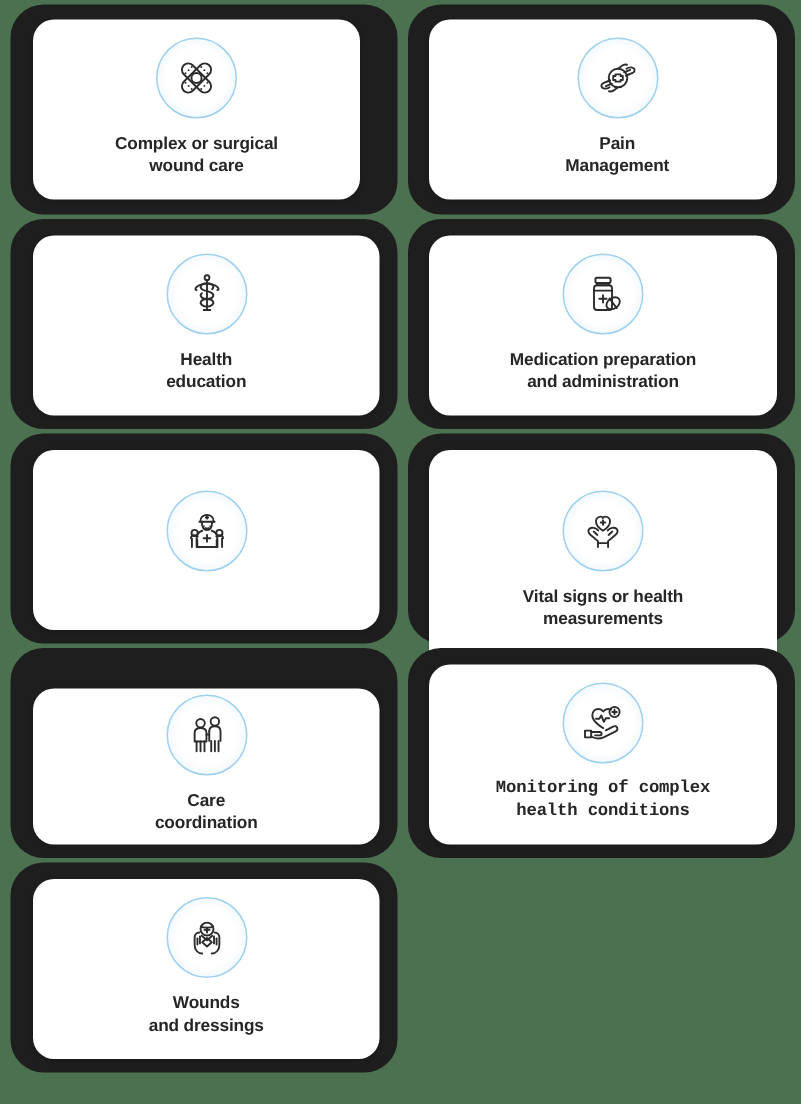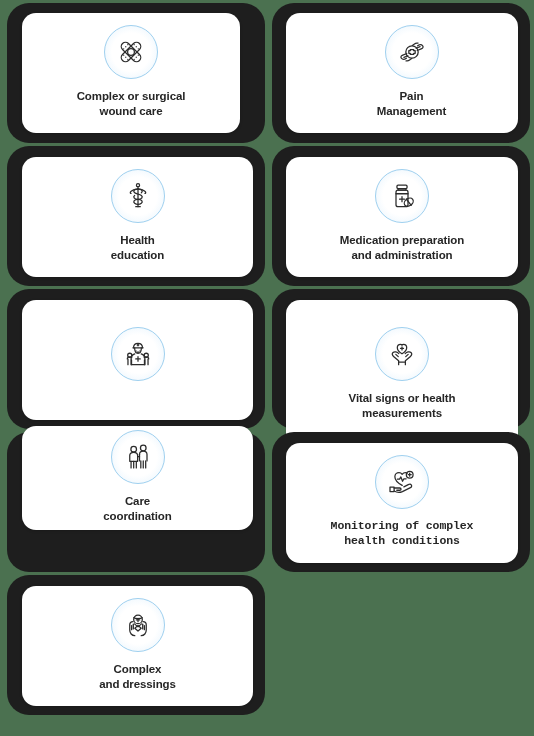--- a/index.html
+++ b/index.html
@@ -148,21 +148,21 @@
     <path d="M4.6 21.2 C4.6 19.8 5.8 19 7.2 19 C8.1 19 8.9 19.3 9.4 19.9"></path>
     <path d="M5.3 21.4 L5.3 27.4 M9.1 22.4 L9.1 27.4"></path>
     <circle cx="24.8" cy="17.4" r="2.2"></circle>
     <path d="M27.4 21.2 C27.4 19.8 26.2 19 24.8 19 C23.9 19 23.1 19.3 22.6 19.9"></path>
     <path d="M26.7 21.4 L26.7 27.4 M22.9 22.4 L22.9 27.4"></path>
     <path d="M13.6 21.2 L18.4 21.2 M16 18.8 L16 23.6"></path>
   </svg>
       </div>
     </div>
     <div class="plate" style="left: 7px; top: 432px; width: 258px; height: 140px;"></div>
-    <div class="card" style="left: 22px; top: 426px; width: 231px; height: 104px;">
+    <div class="card" style="left: 22px; top: 459px; width: 231px; height: 104px;">
       <div class="medallion">
         <svg viewBox="0 0 32 32">
     <circle cx="11.4" cy="7.6" r="3"></circle>
     <path d="M7.2 14.4 C7.2 12.2 9 11 11.4 11 C13.8 11 15.6 12.2 15.6 14.4 L15.6 20.6 L7.2 20.6 Z"></path>
     <path d="M8.6 20.6 L8.6 27.6 M14.2 20.6 L14.2 27.6 M11.4 20.6 L11.4 27.6"></path>
     <circle cx="21.6" cy="6.4" r="3"></circle>
     <path d="M17.6 13.4 C17.6 11 19.2 9.8 21.6 9.8 C24 9.8 25.6 11 25.6 13.4 L25.6 20.2"></path>
     <path d="M17.6 13.4 L17.6 20.2"></path>
     <path d="M19 20.2 L19 27.6 M24.2 20.2 L24.2 27.6 M21.6 20.2 L21.6 27.6"></path>
     <path d="M15.6 15.6 L17.6 15.6"></path>
@@ -181,21 +181,21 @@
     <path d="M12.2 14.8 L16 18 L19.8 14.8"></path>
     <path d="M12.6 19.4 L16 16.4 L19.4 19.4 L16 22.4 Z"></path>
     <path d="M10.6 12.4 C8.6 12.4 7.2 14 7.2 16 L7.2 21.4 C7.2 24.6 9.4 27.4 12.6 27.4"></path>
     <path d="M9.2 16.6 L9.2 21"></path>
     <path d="M11 15.2 L11 20.2"></path>
     <path d="M21.4 12.4 C23.4 12.4 24.8 14 24.8 16 L24.8 21.4 C24.8 24.6 22.6 27.4 19.4 27.4"></path>
     <path d="M22.8 16.6 L22.8 21"></path>
     <path d="M21 15.2 L21 20.2"></path>
   </svg>
       </div>
-      <div class="card-label">Complex
+      <div class="card-label">Wounds
 and dressings</div>
     </div>
     <div class="plate" style="left: 272px; top: 3px; width: 258px; height: 140px;"></div>
     <div class="card" style="left: 286px; top: 13px; width: 232px; height: 120px; padding-left: 29px;">
       <div class="medallion">
         <svg viewBox="0 0 32 32">
     <circle cx="16" cy="16" r="6.6"></circle>
     <path d="M14.2 13.4 L17.8 13.4 L17.8 14.6 L19.4 14.6 L19.4 17.4 L17.8 17.4 L17.8 18.6 L14.2 18.6 L14.2 17.4 L12.6 17.4 L12.6 14.6 L14.2 14.6 Z"></path>
     <path d="M22 9.4 C24 8 26.4 8.2 27.4 9.4 C28.2 10.4 27.8 11.8 26.4 12.4 L21.6 14.4"></path>
     <path d="M22.4 6.6 C21 6.2 19.6 6.6 18.6 7.4 L16.4 9"></path>

